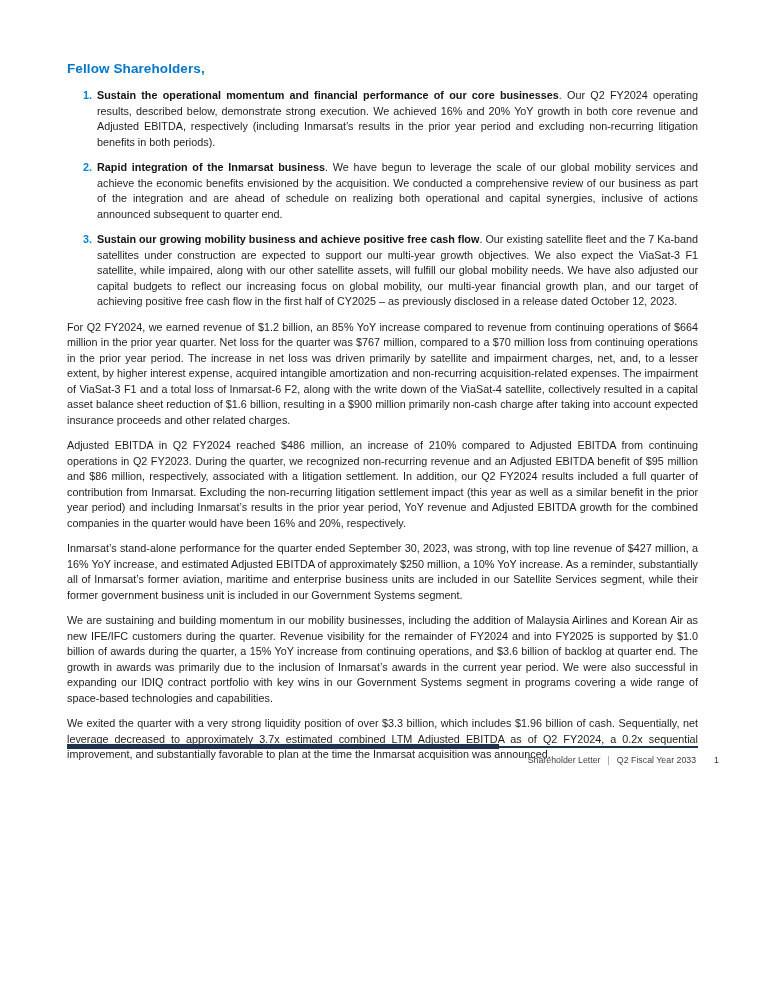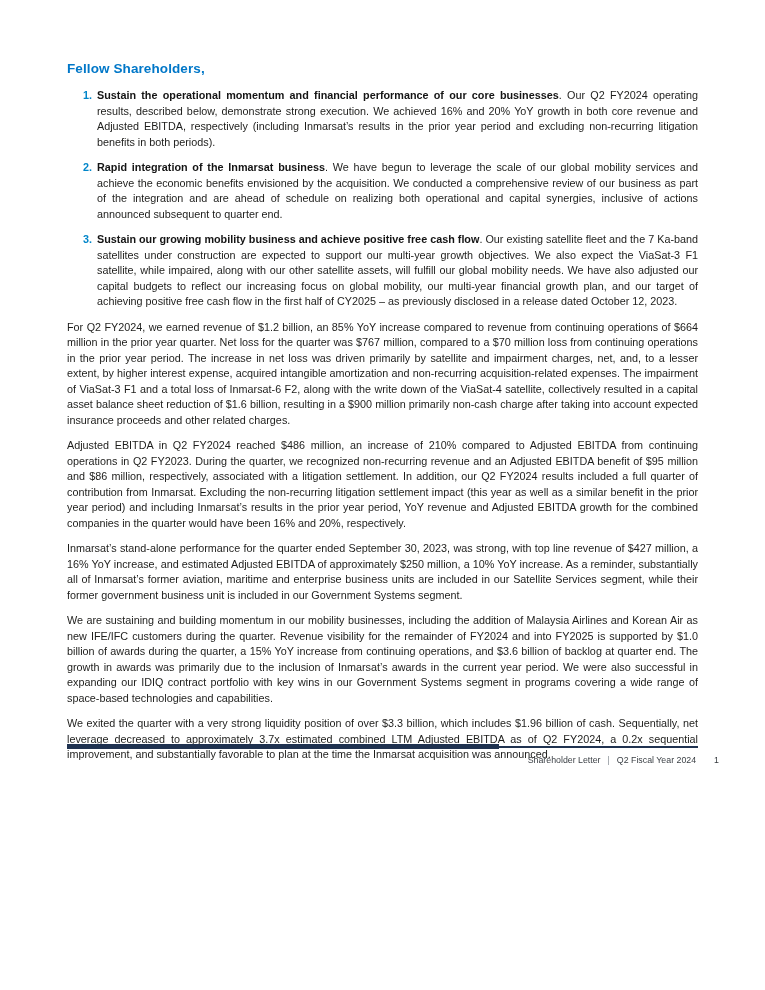--- a/index.html
+++ b/index.html
@@ -106,18 +106,18 @@
   <p class="para">We exited the quarter with a very strong liquidity position of over $3.3 billion, which includes $1.96 billion of cash.  Sequentially, net leverage decreased to approximately 3.7x estimated combined LTM Adjusted EBITDA as of Q2 FY2024, a 0.2x sequential improvement, and substantially favorable to plan at the time the Inmarsat acquisition was announced.</p>
 
   <div class="footer">
     <div class="rule">
       <div class="rule-thick"></div>
       <div class="rule-thin"></div>
     </div>
     <div class="frow">
       <span>Shareholder Letter</span>
       <span class="fsep">|</span>
-      <span>Q2 Fiscal Year 2024</span>
+      <span>Q2 Fiscal Year 2033</span>
       <span class="fpage">1</span>
     </div>
   </div>
 
 </div>
 
 </body></html>

